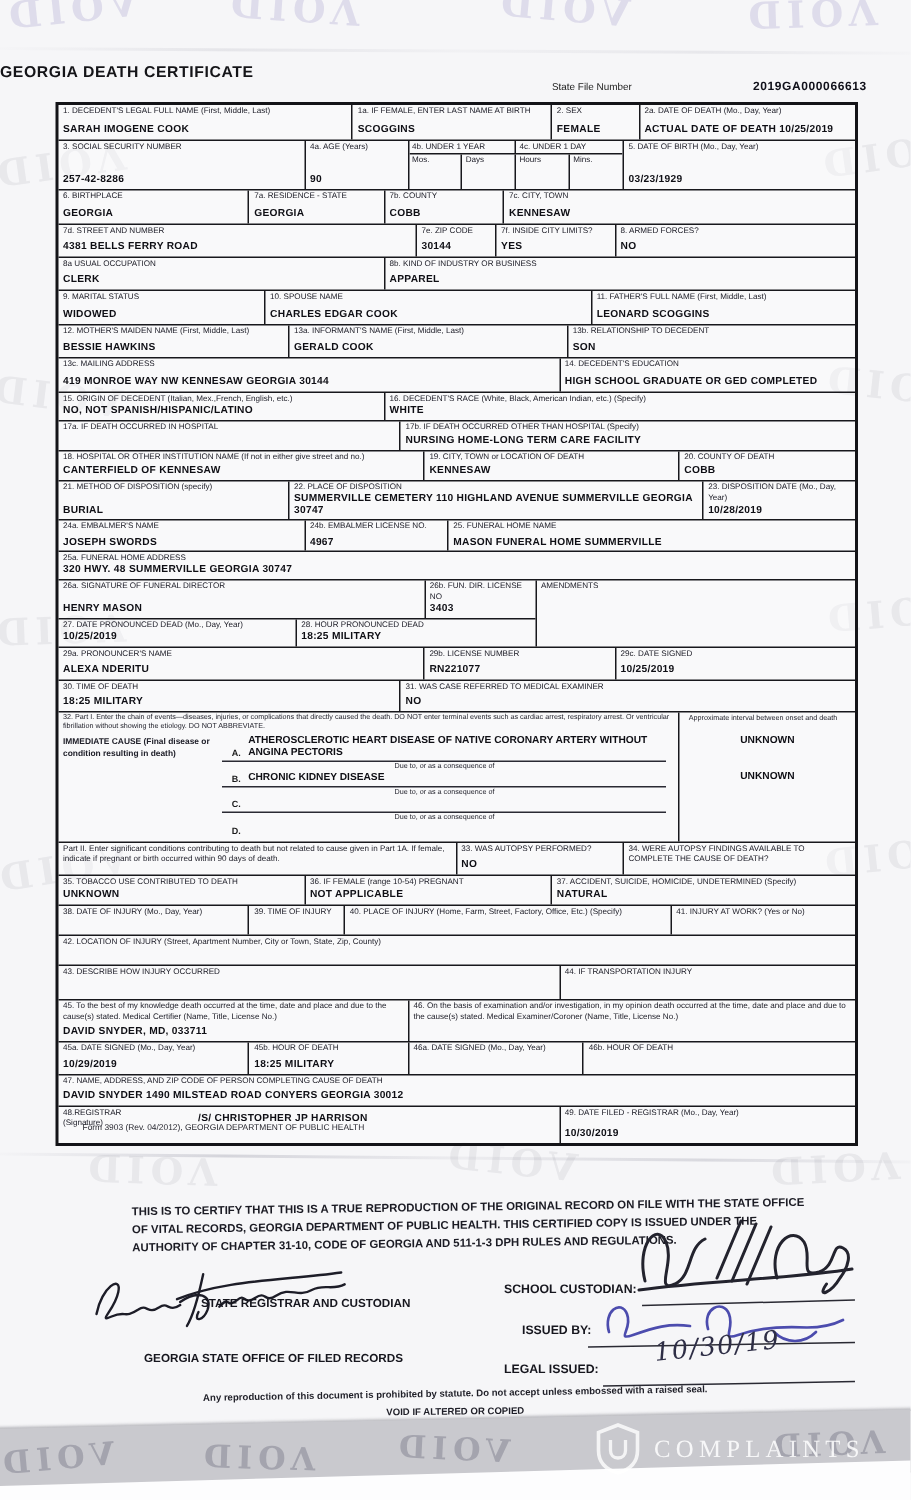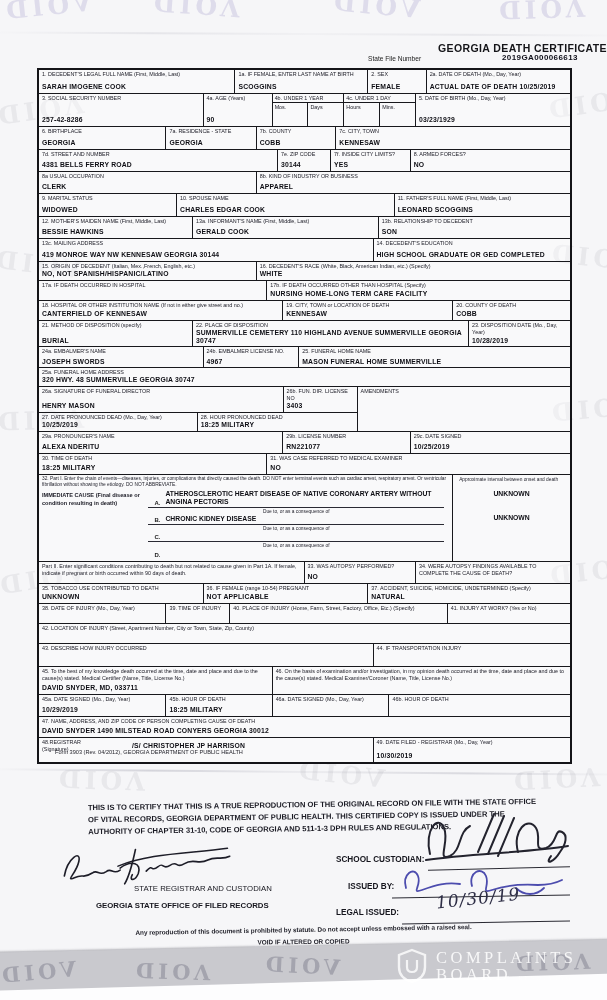--- a/index.html
+++ b/index.html
@@ -3,21 +3,21 @@
 <meta charset="utf-8">
 <style>
   *{box-sizing:border-box;margin:0;padding:0;}
   html,body{width:607px;height:1000px;}
   body{position:relative;overflow:hidden;background:#f6f6f8;font-family:"Liberation Sans",sans-serif;color:#1a1a1a;-webkit-text-size-adjust:none;}
   .wm{position:absolute;font-weight:bold;font-size:25px;letter-spacing:4px;font-family:"DejaVu Serif",serif;pointer-events:none;white-space:nowrap;}
   .wm-p{color:rgba(118,104,176,0.18);}
   .wm-g{color:rgba(128,128,150,0.12);}
   .wm-d{color:rgba(120,120,135,0.45);}
   .crease{position:absolute;left:-10px;width:640px;height:2px;background:linear-gradient(to right,rgba(150,150,165,0),rgba(150,150,165,0.35),rgba(150,150,165,0.1),rgba(150,150,165,0.3),rgba(150,150,165,0));}
-  .title{position:absolute;top:42px;left:0;width:100%;text-align:right;font-size:10.5px;font-weight:bold;letter-spacing:0.4px;color:#141418;}
+  .title{position:absolute;top:42px;left:0;width:100%;text-align:left;font-size:10.5px;font-weight:bold;letter-spacing:0.4px;color:#141418;}
   .sfn-label{position:absolute;top:55px;left:368px;font-size:6.6px;color:#222;}
   .sfn-value{position:absolute;top:53px;left:502px;font-size:8px;font-weight:bold;letter-spacing:0.4px;color:#10101a;}
   .form{position:absolute;top:68px;left:37px;width:535px;border:2px solid #141418;background:rgba(255,255,255,0.35);}
   .frow{display:flex;border-bottom:1px solid #18181c;}
   .frow:last-child{border-bottom:none;}
   .cell{display:flex;flex-direction:column;padding:1px 3px 2px;border-right:1px solid #18181c;overflow:hidden;}
   .cell:last-child{border-right:none;}
   .lbl{font-size:5.4px;line-height:1.3;color:#20202a;white-space:pre-line;}
   .val{font-size:6.8px;font-weight:bold;line-height:1.15;letter-spacing:0.2px;margin-top:auto;color:#0e0e14;}
   .cell.inline{flex-direction:row;}
@@ -44,21 +44,21 @@
   .cause-line{border-bottom:1px solid #2a2a33;display:flex;align-items:flex-end;gap:5px;padding:0 2px 1px 6px;min-height:11px;}
   .cause-line:last-child{border-bottom:none;}
   .cause-letter{font-size:6px;font-weight:bold;}
   .cause-text{font-size:6.8px;font-weight:bold;line-height:1.2;color:#0e0e14;}
   .due-to{font-size:4.8px;text-align:center;padding-top:1px;color:#23232d;}
   .cause-right{width:22%;display:flex;flex-direction:column;padding:1px 3px;}
   .interval-val{font-size:6.8px;font-weight:bold;text-align:center;color:#0e0e14;}
   .form-note{position:absolute;top:749px;left:55px;font-size:5.6px;color:#26262e;}
   .cert-text{position:absolute;top:799px;left:88px;width:456px;font-size:7.6px;font-weight:bold;line-height:1.6;color:#1b1b24;transform:rotate(-0.8deg);}
   .sig-registrar{position:absolute;top:843px;left:58px;transform:rotate(-2deg);}
-  .reg-title1{position:absolute;top:884px;left:96px;font-size:7.8px;font-weight:normal;color:#16161e;padding-left:38px;}
+  .reg-title1{position:absolute;top:864px;left:96px;font-size:7.8px;font-weight:bold;color:#16161e;padding-left:38px;}
   .reg-title2{position:absolute;top:901px;left:96px;font-size:7.8px;font-weight:bold;color:#16161e;}
   .cc-label{position:absolute;top:855px;left:336px;font-size:8.2px;font-weight:bold;color:#16161e;}
   .cc-line{position:absolute;top:868px;left:428px;width:142px;border-bottom:1.2px solid #2a2a33;transform:rotate(-1.5deg);}
   .sig-county{position:absolute;top:808px;left:420px;}
   .ib-label{position:absolute;top:882px;left:336px;font-size:8.2px;font-weight:bold;color:#16161e;padding-left:12px;}
   .ib-line{position:absolute;top:896px;left:392px;width:178px;border-bottom:1.2px solid #2a2a33;transform:rotate(-1deg);}
   .sig-issued{position:absolute;top:862px;left:398px;}
   .di-label{position:absolute;top:908px;left:336px;font-size:8.2px;font-weight:bold;color:#16161e;}
   .di-line{position:absolute;top:922px;left:402px;width:168px;border-bottom:1.2px solid #2a2a33;transform:rotate(-1deg);}
   .di-value{position:absolute;top:888px;left:436px;font-family:"DejaVu Serif",serif;font-style:italic;font-size:17px;color:#2e2e46;transform:rotate(-6deg);letter-spacing:1px;}
@@ -543,18 +543,14 @@
 </div>
 <div class="white-wedge"></div>
 
 <div class="logo">
   <svg width="32" height="36" viewBox="0 0 32 36">
     <path d="M16 2 L29 7 V19 C29 28 23 32 16 34 C9 32 3 28 3 19 V7 Z" fill="none" stroke="rgba(255,255,255,0.8)" stroke-width="2.4"></path>
     <path d="M11 12 V19 C11 22 13 24 16 24 C19 24 21 22 21 19 V12" fill="none" stroke="rgba(255,255,255,0.8)" stroke-width="2.2"></path>
   </svg>
   <div class="logo-text">
     <div class="logo-line1">COMPLAINTS</div>
-    <div class="logo-line2">
-      <span>BOARD</span>
-      <span class="logo-tag">RESOLVING</span>
-    </div>
   </div>
 </div>
 
 </body></html>

